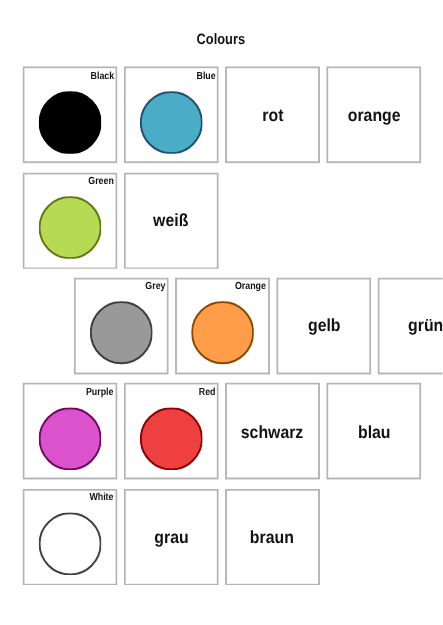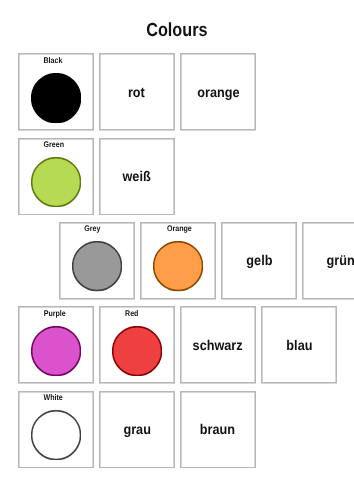--- a/index.html
+++ b/index.html
@@ -21,21 +21,21 @@
     width: 354px;
     height: 500px;
     background: #ffffff;
   }
   .page-title {
     position: absolute;
     left: 0;
     top: 23.0px;
     width: 354px;
     text-align: center;
-    font-size: 19px;
+    font-size: 12px;
     line-height: 16px;
     font-weight: bold;
     color: #121212;
   }
   .page-title > span {
     display: inline-block;
     transform: scaleX(0.855);
     transform-origin: center;
   }
   .grid {
@@ -80,26 +80,25 @@
   }
   .row > .card:nth-child(1) { left: 0; }
   .row > .card:nth-child(2) { left: 81.2px; }
   .row > .card:nth-child(3) { left: 162.4px; }
   .row > .card:nth-child(4) { left: 243.6px; }
   .card-label {
     position: absolute;
     left: 0;
     top: 1.5px;
     width: 100%;
-    text-align: left;
+    text-align: right;
     font-size: 8.2px;
     line-height: 9px;
     font-weight: bold;
     color: #121212;
-    padding-left: 24px;
   }
   .card-label > span {
     display: inline-block;
     transform: scaleX(0.865);
     transform-origin: center;
   }
   .swatch {
     position: absolute;
     left: 50%;
     margin-left: -24.97px;
@@ -146,20 +145,31 @@
         <div class="swatch">
             <svg viewBox="0 0 50.2 50.2" aria-hidden="true">
               <circle cx="25.1" cy="25.1" r="24.45" stroke-width="1.55" style="fill: rgb(0, 0, 0); stroke: rgb(0, 0, 0);"></circle>
             </svg>
           </div>
       </div>
       <div class="card">
         <svg class="card-frame" viewBox="-0.8 -0.8 76.0 77.6" aria-hidden="true">
             <rect x="0" y="0" width="74.4" height="76.0"></rect>
           </svg>
+        <div class="card-label"><span>Blue</span></div>
+        <div class="swatch">
+            <svg viewBox="0 0 50.2 50.2" aria-hidden="true">
+              <circle cx="25.1" cy="25.1" r="24.45" stroke-width="1.55" style="fill: rgb(75, 172, 198); stroke: rgb(31, 78, 121);"></circle>
+            </svg>
+          </div>
+      </div>
+      <div class="card">
+        <svg class="card-frame" viewBox="-0.8 -0.8 76.0 77.6" aria-hidden="true">
+            <rect x="0" y="0" width="74.4" height="76.0"></rect>
+          </svg>
         <div class="word">
             <span>rot</span>
           </div>
       </div>
       <div class="card">
         <svg class="card-frame" viewBox="-0.8 -0.8 76.0 77.6" aria-hidden="true">
             <rect x="0" y="0" width="74.4" height="76.0"></rect>
           </svg>
         <div class="word">
             <span>orange</span>

